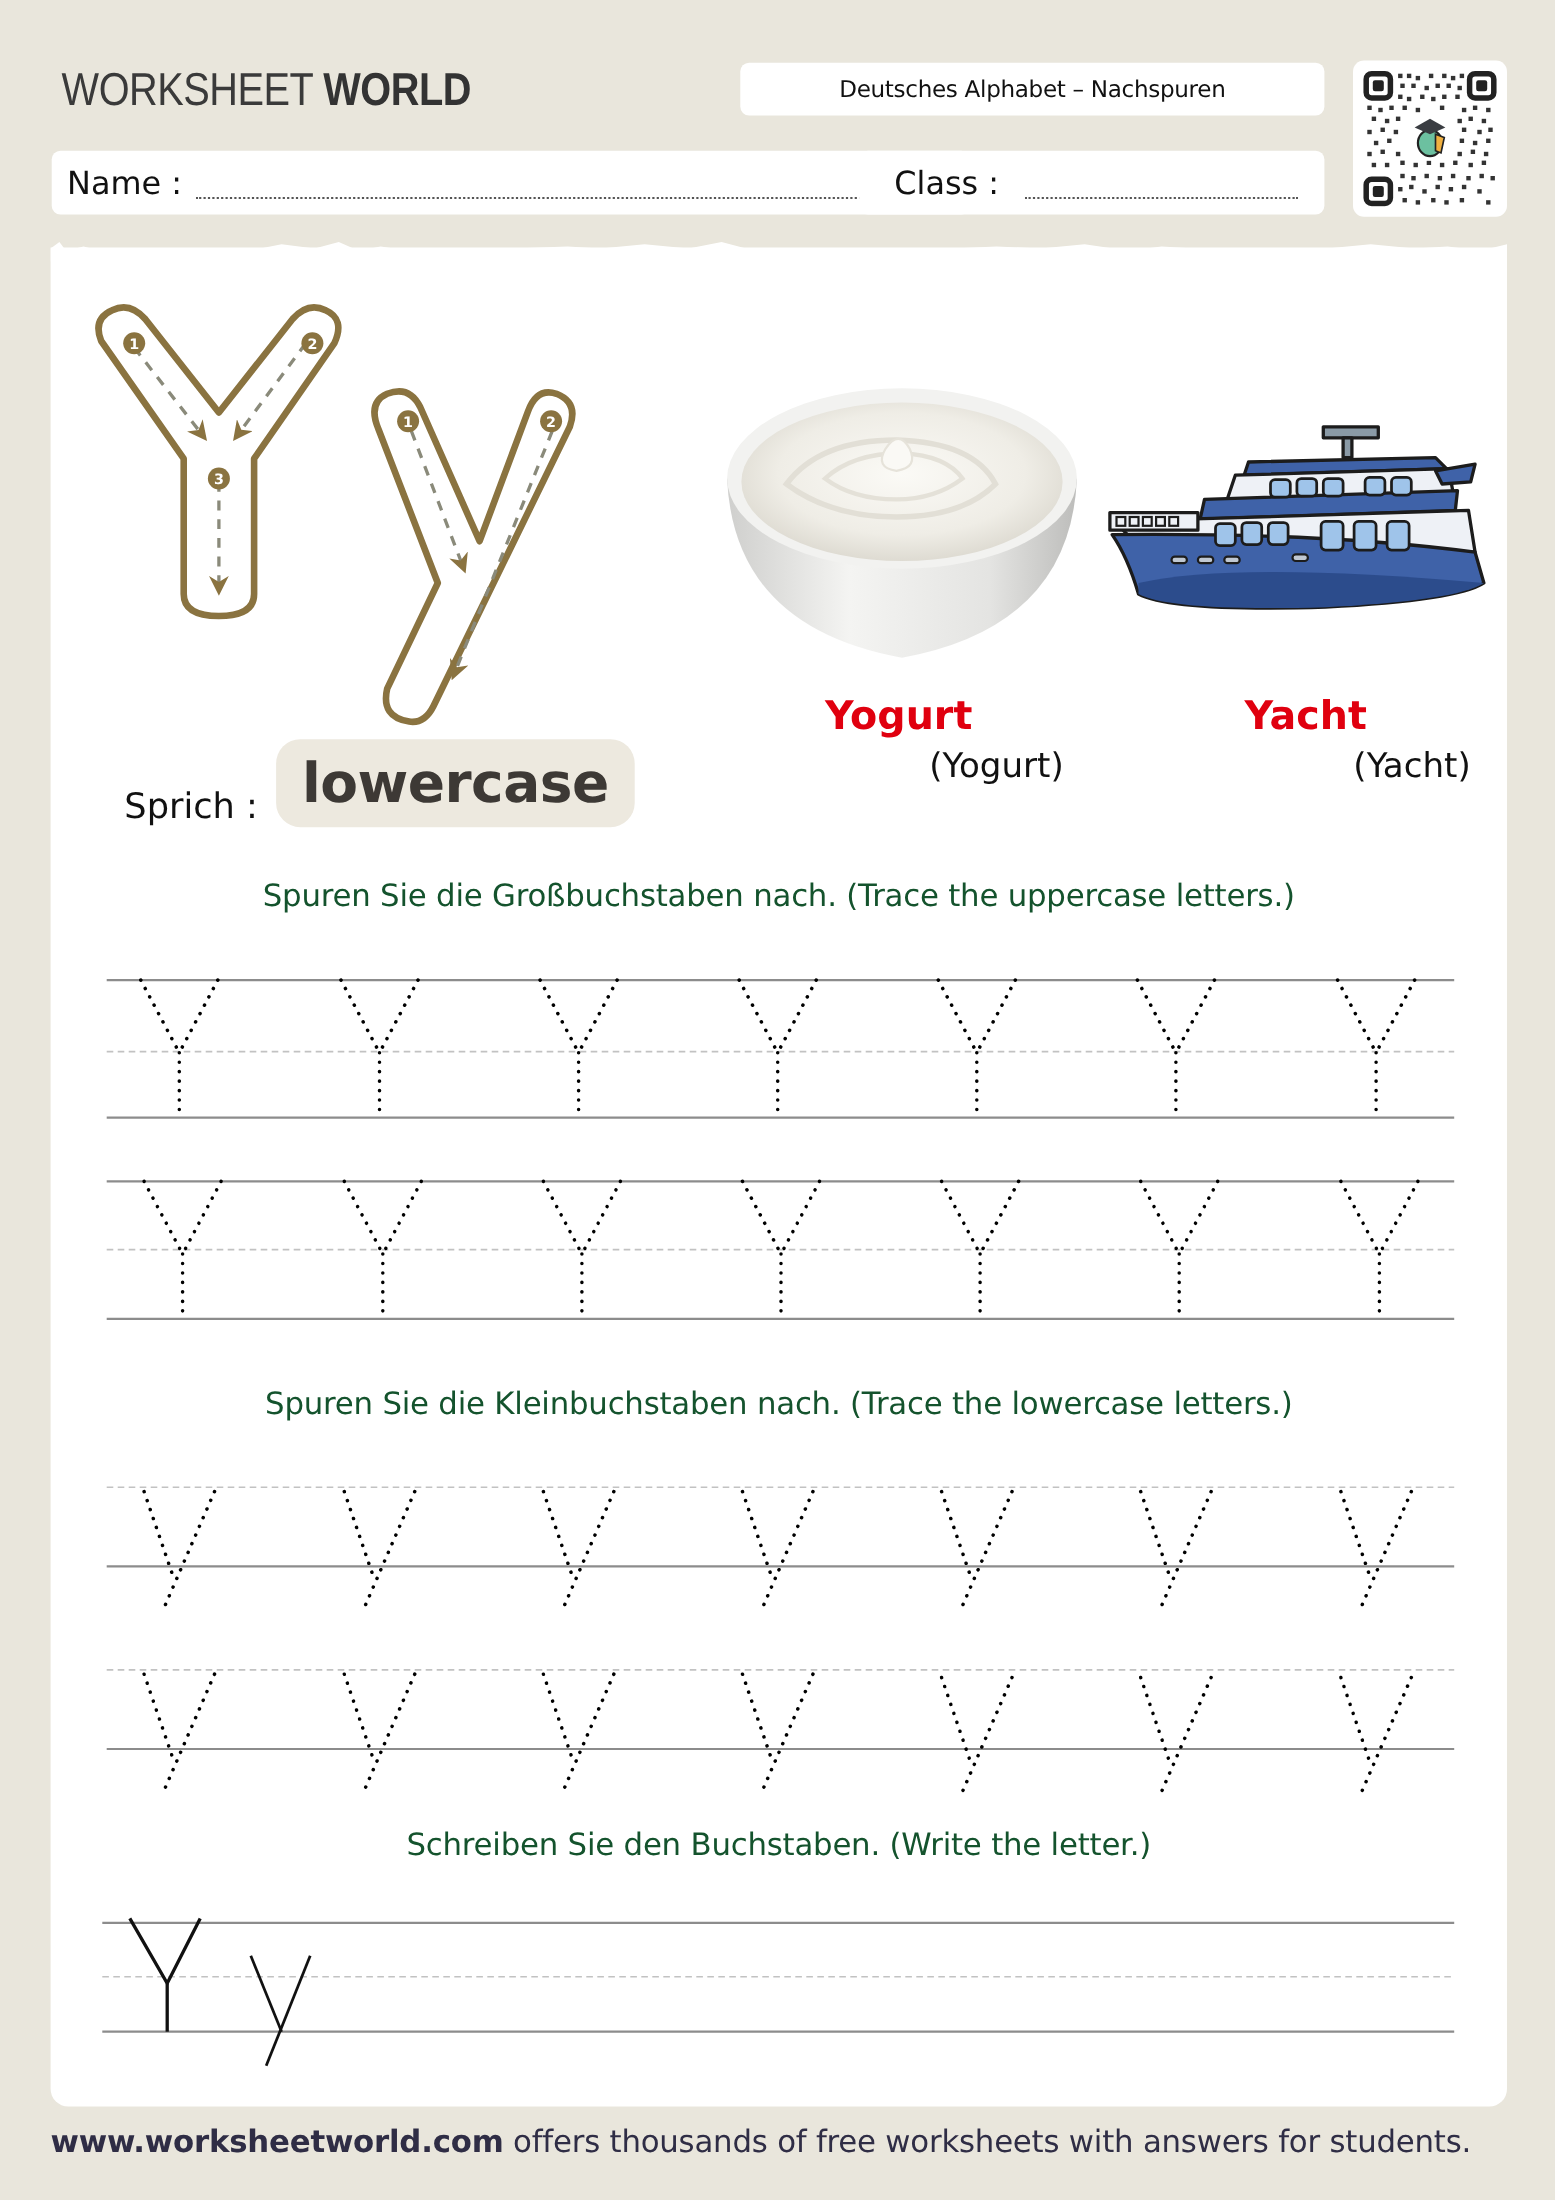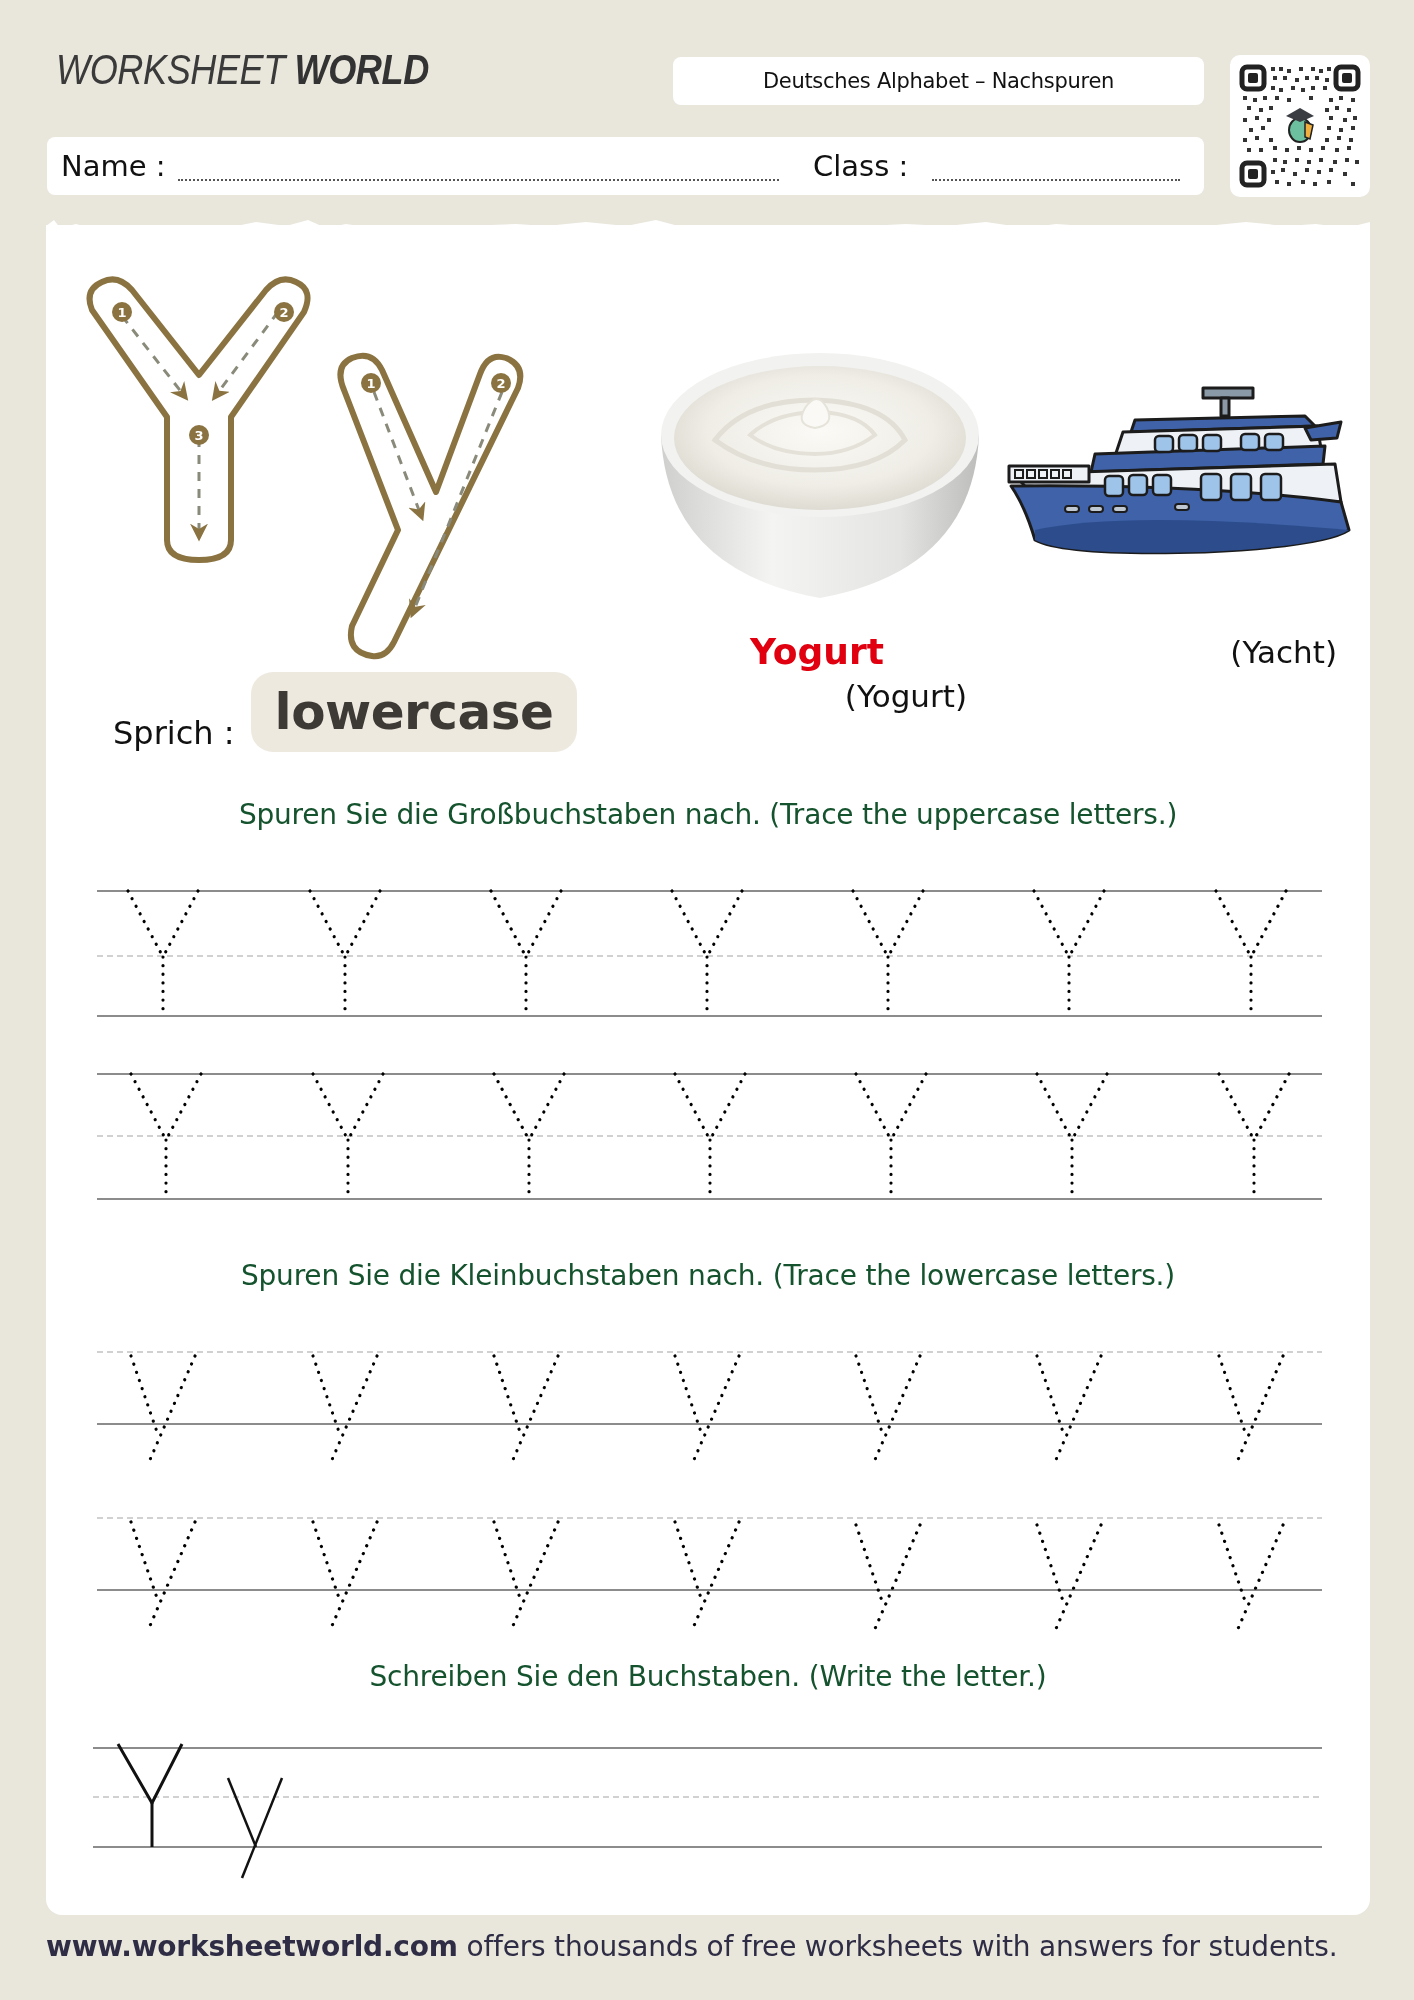--- a/index.html
+++ b/index.html
@@ -7,21 +7,21 @@
   body {
     background: #e9e6dc;
     font-family: "DejaVu Sans", sans-serif;
     color: #111;
     position: relative;
     overflow: hidden;
   }
   .abs { position: absolute; }
 
   
-  .logo { left: 48px; top: 46px; width: 420px; height: 70px; display: flex; align-items: flex-start; font-style: italic; }
+  .logo { left: 48px; top: 46px; width: 420px; height: 70px; display: flex; align-items: center; }
   .logo svg { width: 62px; height: 70px; }
   .logo-text { font-family: "Liberation Sans", sans-serif; font-size: 42px; color: #3a3a3a; letter-spacing: -0.5px; margin-left: 8px; transform: scaleX(0.86); transform-origin: left center; white-space: nowrap; }
   .logo-text b { font-weight: 700; color: #333; }
 
   .title-box { left: 673px; top: 57px; width: 531px; height: 48px; background: #fff; border-radius: 8px; display: flex; align-items: center; justify-content: center; font-size: 21px; color: #111; font-family: "DejaVu Sans", sans-serif; letter-spacing: -0.3px; }
 
   .qr { left: 1230px; top: 55px; width: 140px; height: 142px; background: #fff; border-radius: 10px; padding: 9px; }
 
   .field-box { top: 137px; height: 58px; background: #fff; border-radius: 8px; display: flex; align-items: center; padding-left: 14px; font-size: 29px; color: #111; }
   .field-box .line { flex: 1; border-bottom: 2px dotted #555; margin: 0 24px 0 12px; height: 0; align-self: flex-end; margin-bottom: 14px; }
@@ -289,20 +289,21 @@
       <rect x="108" y="126" width="14" height="6" rx="3"></rect>
       <rect x="170" y="124" width="14" height="6" rx="3"></rect>
   </g>
 </svg>
 
 <div class="abs word word-yogurt">
   <div class="de">Yogurt</div>
   <div class="en">(Yogurt)</div>
 </div>
 <div class="abs word word-yacht">
+  <div class="de">Yacht</div>
   <div class="en">(Yacht)</div>
 </div>
 
 <div class="abs instr" style="top:798px;">Spuren Sie die Großbuchstaben nach. (Trace the uppercase letters.)</div>
 <div class="abs instr" style="top:1259px;">Spuren Sie die Kleinbuchstaben nach. (Trace the lowercase letters.)</div>
 <div class="abs instr" style="top:1660px;">Schreiben Sie den Buchstaben. (Write the letter.)</div>
 
 <svg class="abs rows" viewBox="0 0 1414 2000">
   <defs>
     <g id="UY">

